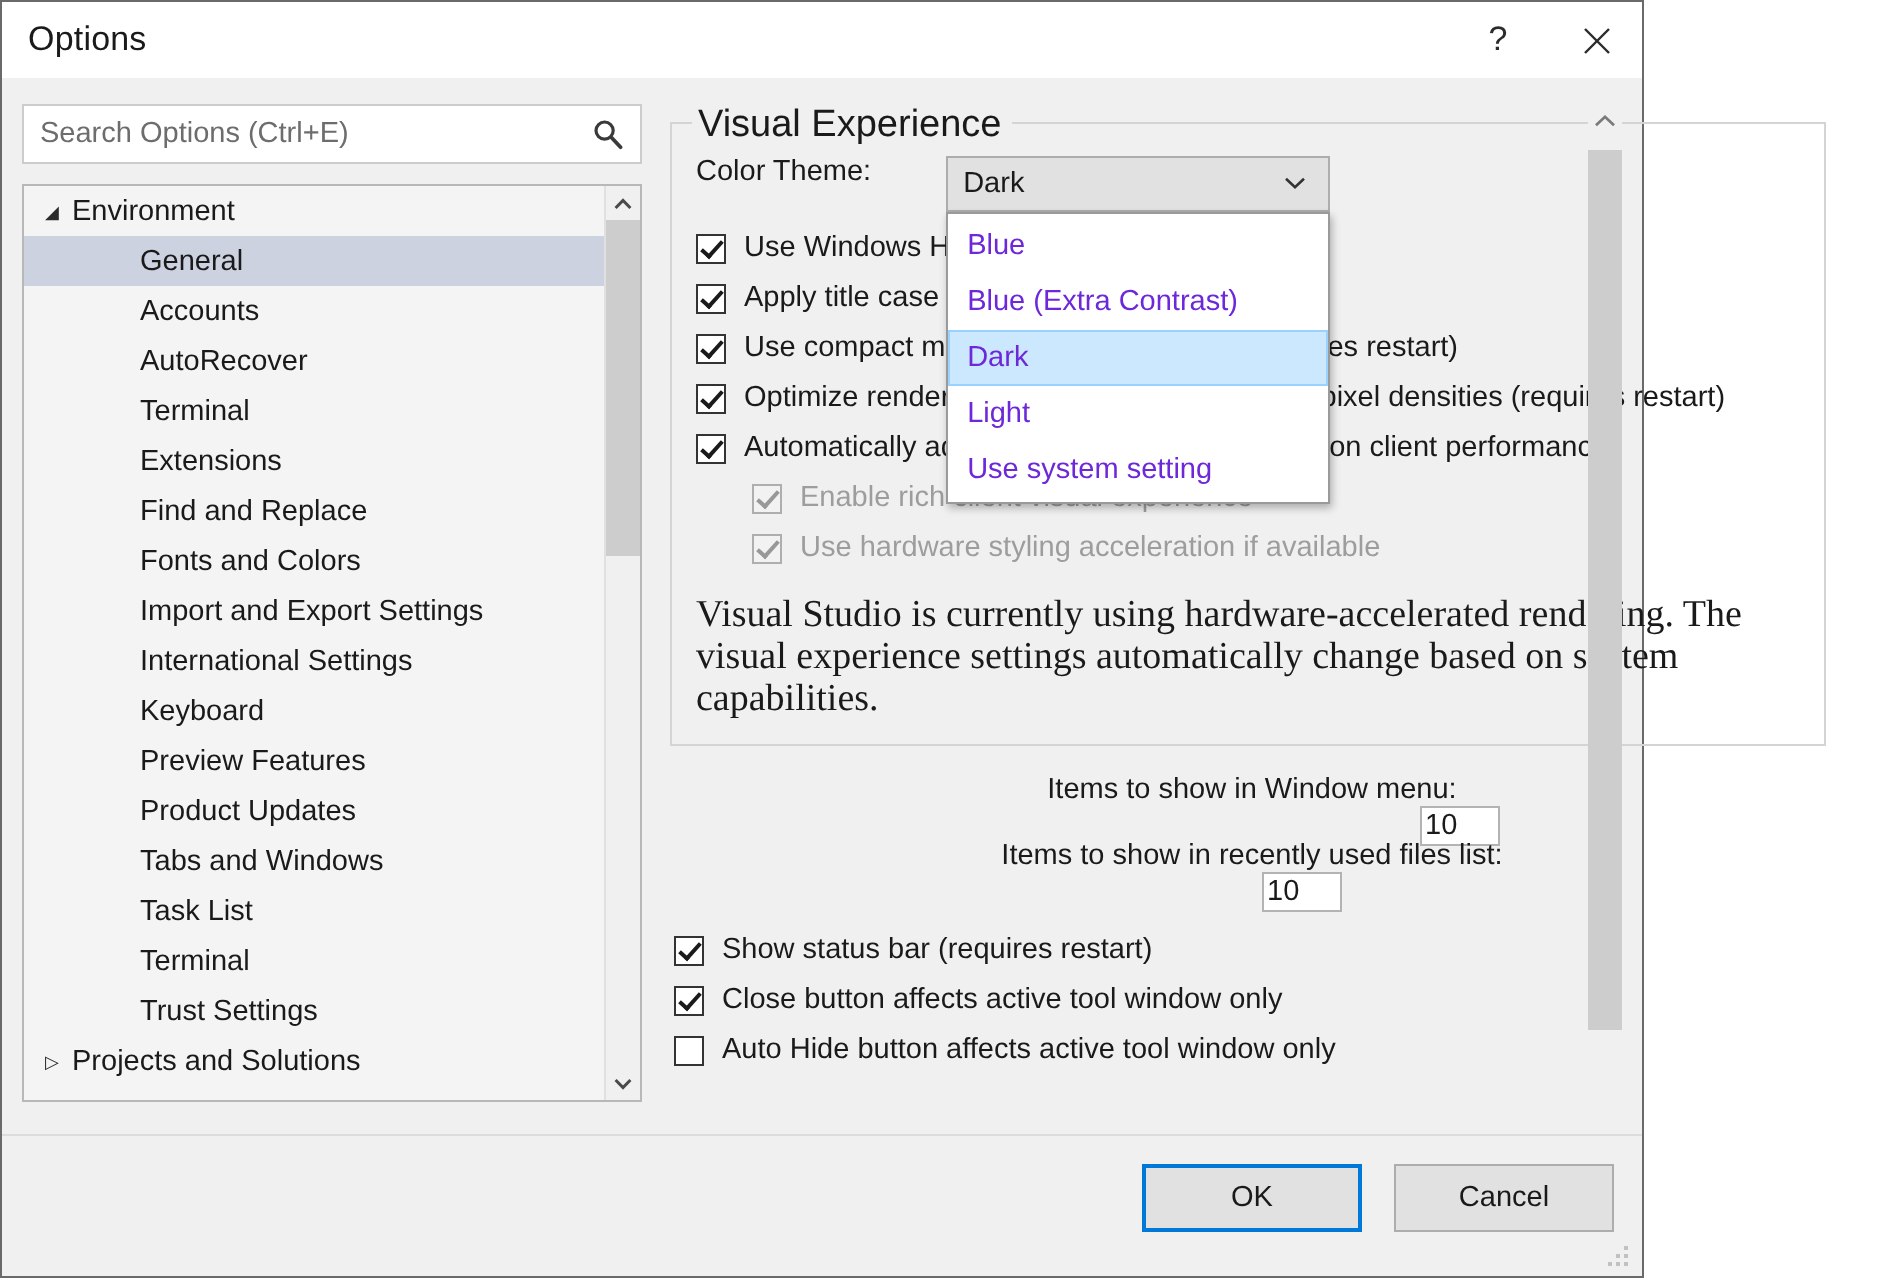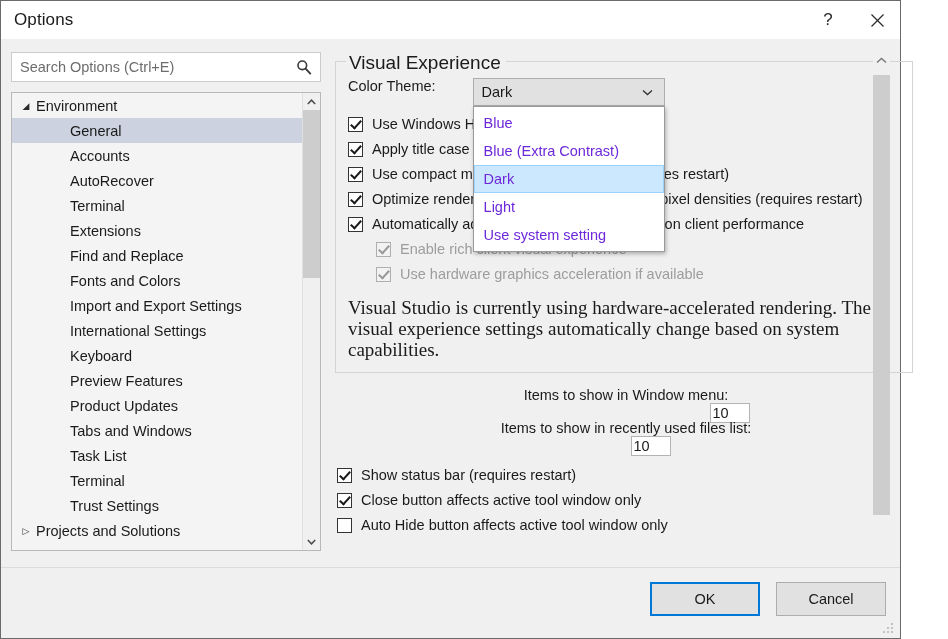--- a/index.html
+++ b/index.html
@@ -15,21 +15,21 @@
     color: #1a1a1a;
     overflow: hidden;
     position: relative;
     -webkit-font-smoothing: antialiased;
   }
 
   
   .dialog {
     position: absolute;
     left: 0; top: 0;
-    width: 901px;
+    width: 822px;
     height: 639px;
     background: #f0f0f0;
     border: 1px solid #6a6a6a;
     box-sizing: border-box;
     display: flex;
     flex-direction: column;
   }
 
   .titlebar {
     height: 38px;
@@ -546,21 +546,21 @@
             <div class="cb-row">
               <span class="cb checked"></span>
               <span class="cb-label">Automatically adjust visual experience based on client performance</span>
             </div>
             <div class="cb-row indent disabled">
               <span class="cb checked disabled"></span>
               <span class="cb-label">Enable rich client visual experience</span>
             </div>
             <div class="cb-row indent disabled">
               <span class="cb checked disabled"></span>
-              <span class="cb-label">Use hardware graphics acceleration if available</span>
+              <span class="cb-label">Use hardware styling acceleration if available</span>
             </div>
           </div>
 
         <div class="info-text">Visual Studio is currently using hardware-accelerated rendering. The visual experience settings automatically change based on system capabilities.</div>
       </div>
 
       <div id="spin-rows" style="margin-top:14px;">
           <div class="spin-row">
             <span class="spin-label">Items to show in Window menu:</span>
             <input class="spin-input" type="text" value="10" style="margin-left: 207px;">

